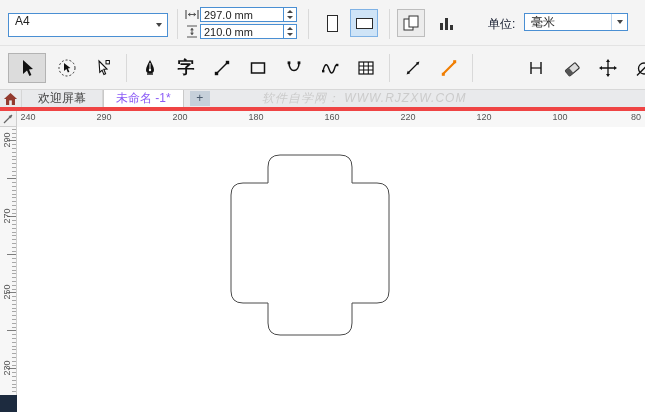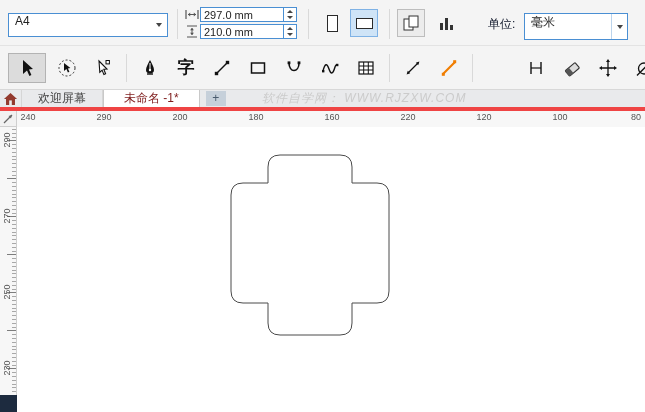--- a/index.html
+++ b/index.html
@@ -37,21 +37,21 @@
   .tool.pressed { width:38px; background:#dcdcdc; border-color:#b3b3b3; }
   .tdiv { width:1px; height:28px; background:#d9d9d9; margin:0 8px 0 2px; flex:0 0 auto; }
   .tspacer { width:40px; flex:0 0 auto; }
   .text-glyph { font-size:17px; font-weight:700; color:#111; line-height:1; }
   .edge-cut { position:absolute; right:0; top:54px; width:6px; height:22px; background:#f07d00; border-radius:2px 0 0 2px; }
 
   
   .tabbar { position:absolute; top:90px; left:0; right:0; height:21px; background:#e9eaec; border-bottom:4px solid #ef4444; display:flex; align-items:stretch; font-size:12px; color:#444; }
   .home-btn { width:22px; display:flex; align-items:center; justify-content:center; border-right:1px solid #d6d6d6; }
   .tab { display:flex; align-items:center; padding:0 16px; border-right:1px solid #d6d6d6; white-space:nowrap; }
-  .tab.active { background:#fff; border-left:1px solid #c9c9c9; border-right:1px solid #c9c9c9; color:#7f1d1d; padding:0 20px; }
+  .tab.active { background:#fff; border-left:1px solid #c9c9c9; border-right:1px solid #c9c9c9; color:#8b5cf6; padding:0 12px; }
   .newtab { align-self:center; margin-left:6px; width:20px; height:15px; background:#c6d0da; color:#4a5b6e; font-size:12px; line-height:14px; text-align:center; }
   .watermark { position:absolute; left:262px; top:0; bottom:1px; display:flex; align-items:center; color:#cbcbcb; font-size:12px; letter-spacing:1px; white-space:nowrap;font-style:italic; }
 
   
   .ruler-corner { position:absolute; top:111px; left:0; width:17px; height:16px; background:#f2f2f2; border-right:1px solid #cfcfcf; border-bottom:1px solid #cfcfcf; display:flex; align-items:center; justify-content:center; }
   .hruler { position:absolute; top:111px; left:17px; right:0; height:28px; background:#f7f7f7; border-bottom:1px solid #cfcfcf; overflow:hidden; }
   .hruler .minor { position:absolute; left:3.4px; right:0; bottom:0; height:4px; background:repeating-linear-gradient(to right, #a8a8a8 0 1px, transparent 1px 3.8px); }
   .hruler .major { position:absolute; left:11px; right:0; bottom:0; height:9px; background:repeating-linear-gradient(to right, #7d7d7d 0 1px, transparent 1px 38px); }
   .hruler span { position:absolute; top:1px; transform:translateX(-50%); font-size:9px; color:#555; }
   .vruler { position:absolute; top:127px; left:0; width:17px; bottom:0; background:#f7f7f7; border-right:1px solid #cfcfcf; overflow:hidden; }
@@ -143,21 +143,21 @@
     <div class="iconbtn" style="left:432px;">
       <svg width="20" height="20" viewBox="0 0 20 20">
         <rect x="4" y="10" width="3" height="7" fill="#333"></rect>
         <rect x="9" y="5" width="3" height="12" fill="#333"></rect>
         <rect x="14" y="12" width="3" height="5" fill="#333"></rect>
       </svg>
     </div>
 
     <span class="units-label">单位:</span>
 
-    <div class="combo" style="left:524px; top:13px; width:104px; height:27px;">
+    <div class="combo" style="left:524px; top:13px; width:104px; height:18px;">
       <span>毫米</span>
       <span class="caret-box" style="border-left:1px solid #bcd4ec;">
           <span class="caret"></span>
         </span>
     </div>
   </div>
 
   <div class="toolbar">
 
     <div class="tool pressed">

